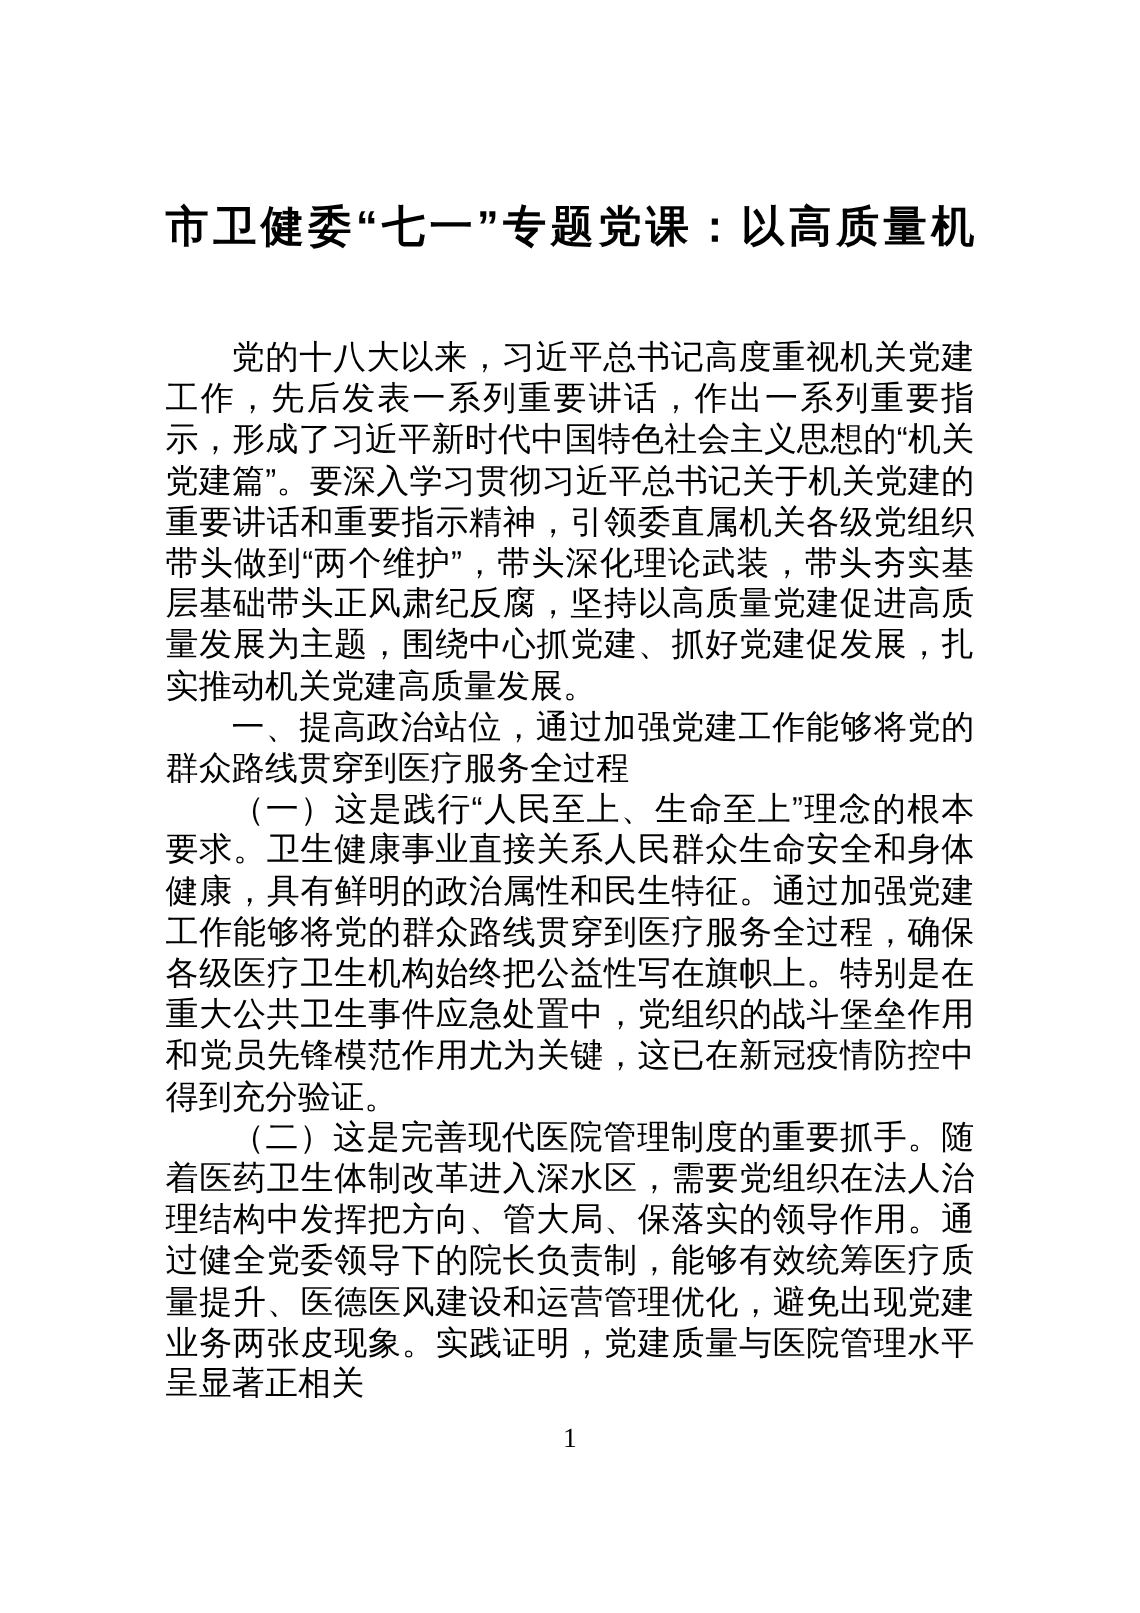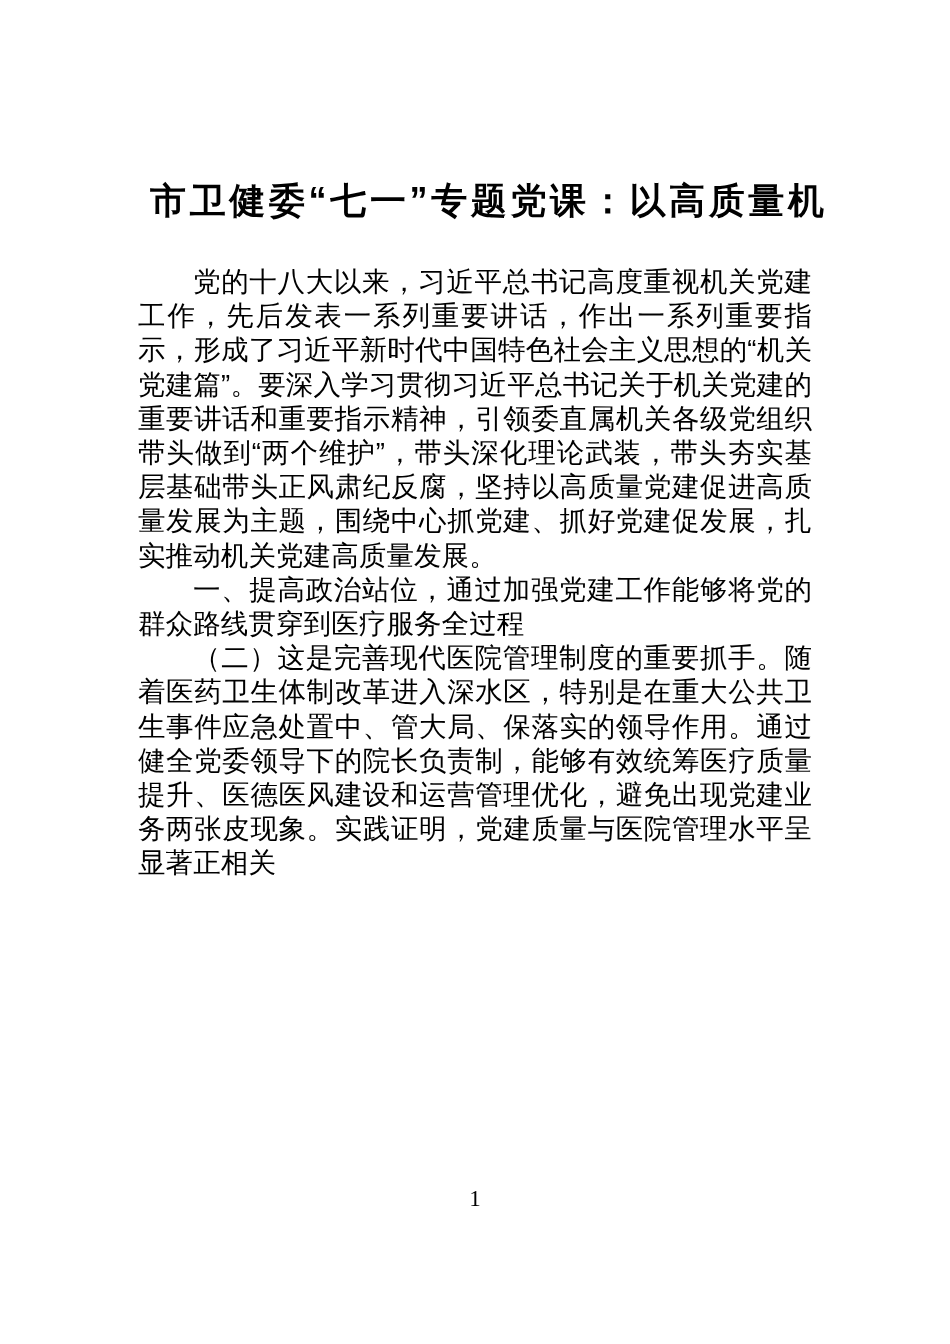--- a/index.html
+++ b/index.html
@@ -25,40 +25,40 @@
   }
   .doc-title {
     font-family: "Liberation Sans", "DejaVu Sans", sans-serif;
     font-weight: bold;
     font-size: 36px;
     line-height: 73px;
     color: #000000;
     text-align: justify;
     text-align-last: justify;
     letter-spacing: 0px;
-    margin: 12px;
+    margin: 0;
     padding-top: 152px;
     width: 674px;
   }
   .para {
     font-family: "Liberation Sans", "DejaVu Sans", sans-serif;
     font-size: 27.5px;
     line-height: 34.2px;
     color: #000000;
     text-align: justify;
     text-align-last: left;
     margin: 0;
     letter-spacing: 0.1px;
     word-break: break-all;
   }
   .para.indent {
     text-indent: 2em;
   }
   .para.first-body {
-    margin-top: 28px;
+    margin-top: 56px;
   }
   .page-number {
     position: absolute;
     left: 0;
     top: 1186px;
     width: 950px;
     text-align: center;
     font-family: "Liberation Serif", "DejaVu Serif", serif;
     font-size: 23px;
     color: #000000;
@@ -72,20 +72,21 @@
   <div class="doc-body">
 
     <h1 class="doc-title">
       <span style="display: block; text-align: justify; text-align-last: justify;">市卫健委“七一”专题党课：以高质量机</span>
     </h1>
 
     <p class="para indent first-body">党的十八大以来，习近平总书记高度重视机关党建工作，先后发表一系列重要讲话，作出一系列重要指示，形成了习近平新时代中国特色社会主义思想的“机关党建篇”。要深入学习贯彻习近平总书记关于机关党建的重要讲话和重要指示精神，引领委直属机关各级党组织带头做到“两个维护”，带头深化理论武装，带头夯实基层基础带头正风肃纪反腐，坚持以高质量党建促进高质量发展为主题，围绕中心抓党建、抓好党建促发展，扎实推动机关党建高质量发展。</p>
 
     <p class="para indent">一、提高政治站位，通过加强党建工作能够将党的群众路线贯穿到医疗服务全过程</p>
 
+    <p class="para indent">（一）这是践行“人民至上、生命至上”理念的根本要求。卫生健康事业直接关系人民群众生命安全和身体健康，具有鲜明的政治属性和民生特征。通过加强党建工作能够将党的群众路线贯穿到医疗服务全过程，确保各级医疗卫生机构始终把公益性写在旗帜上。特别是在重大公共卫生事件应急处置中，党组织的战斗堡垒作用和党员先锋模范作用尤为关键，这已在新冠疫情防控中得到充分验证。</p>
 
-    <p class="para indent">（二）这是完善现代医院管理制度的重要抓手。随着医药卫生体制改革进入深水区，特别是在重大公共卫生事件应急处置中、管大局、保落实的领导作用。通过健全党委领导下的院长负责制，能够有效统筹医疗质量提升、医德医风建设和运营管理优化，避免出现党建业务两张皮现象。实践证明，党建质量与医院管理水平呈显著正相关</p>
+    <p class="para indent">（二）这是完善现代医院管理制度的重要抓手。随着医药卫生体制改革进入深水区，需要党组织在法人治理结构中发挥把方向、管大局、保落实的领导作用。通过健全党委领导下的院长负责制，能够有效统筹医疗质量提升、医德医风建设和运营管理优化，避免出现党建业务两张皮现象。实践证明，党建质量与医院管理水平呈显著正相关</p>
 
   </div>
 
   <div class="page-number">1</div>
 
 </div>
 
 </body></html>

